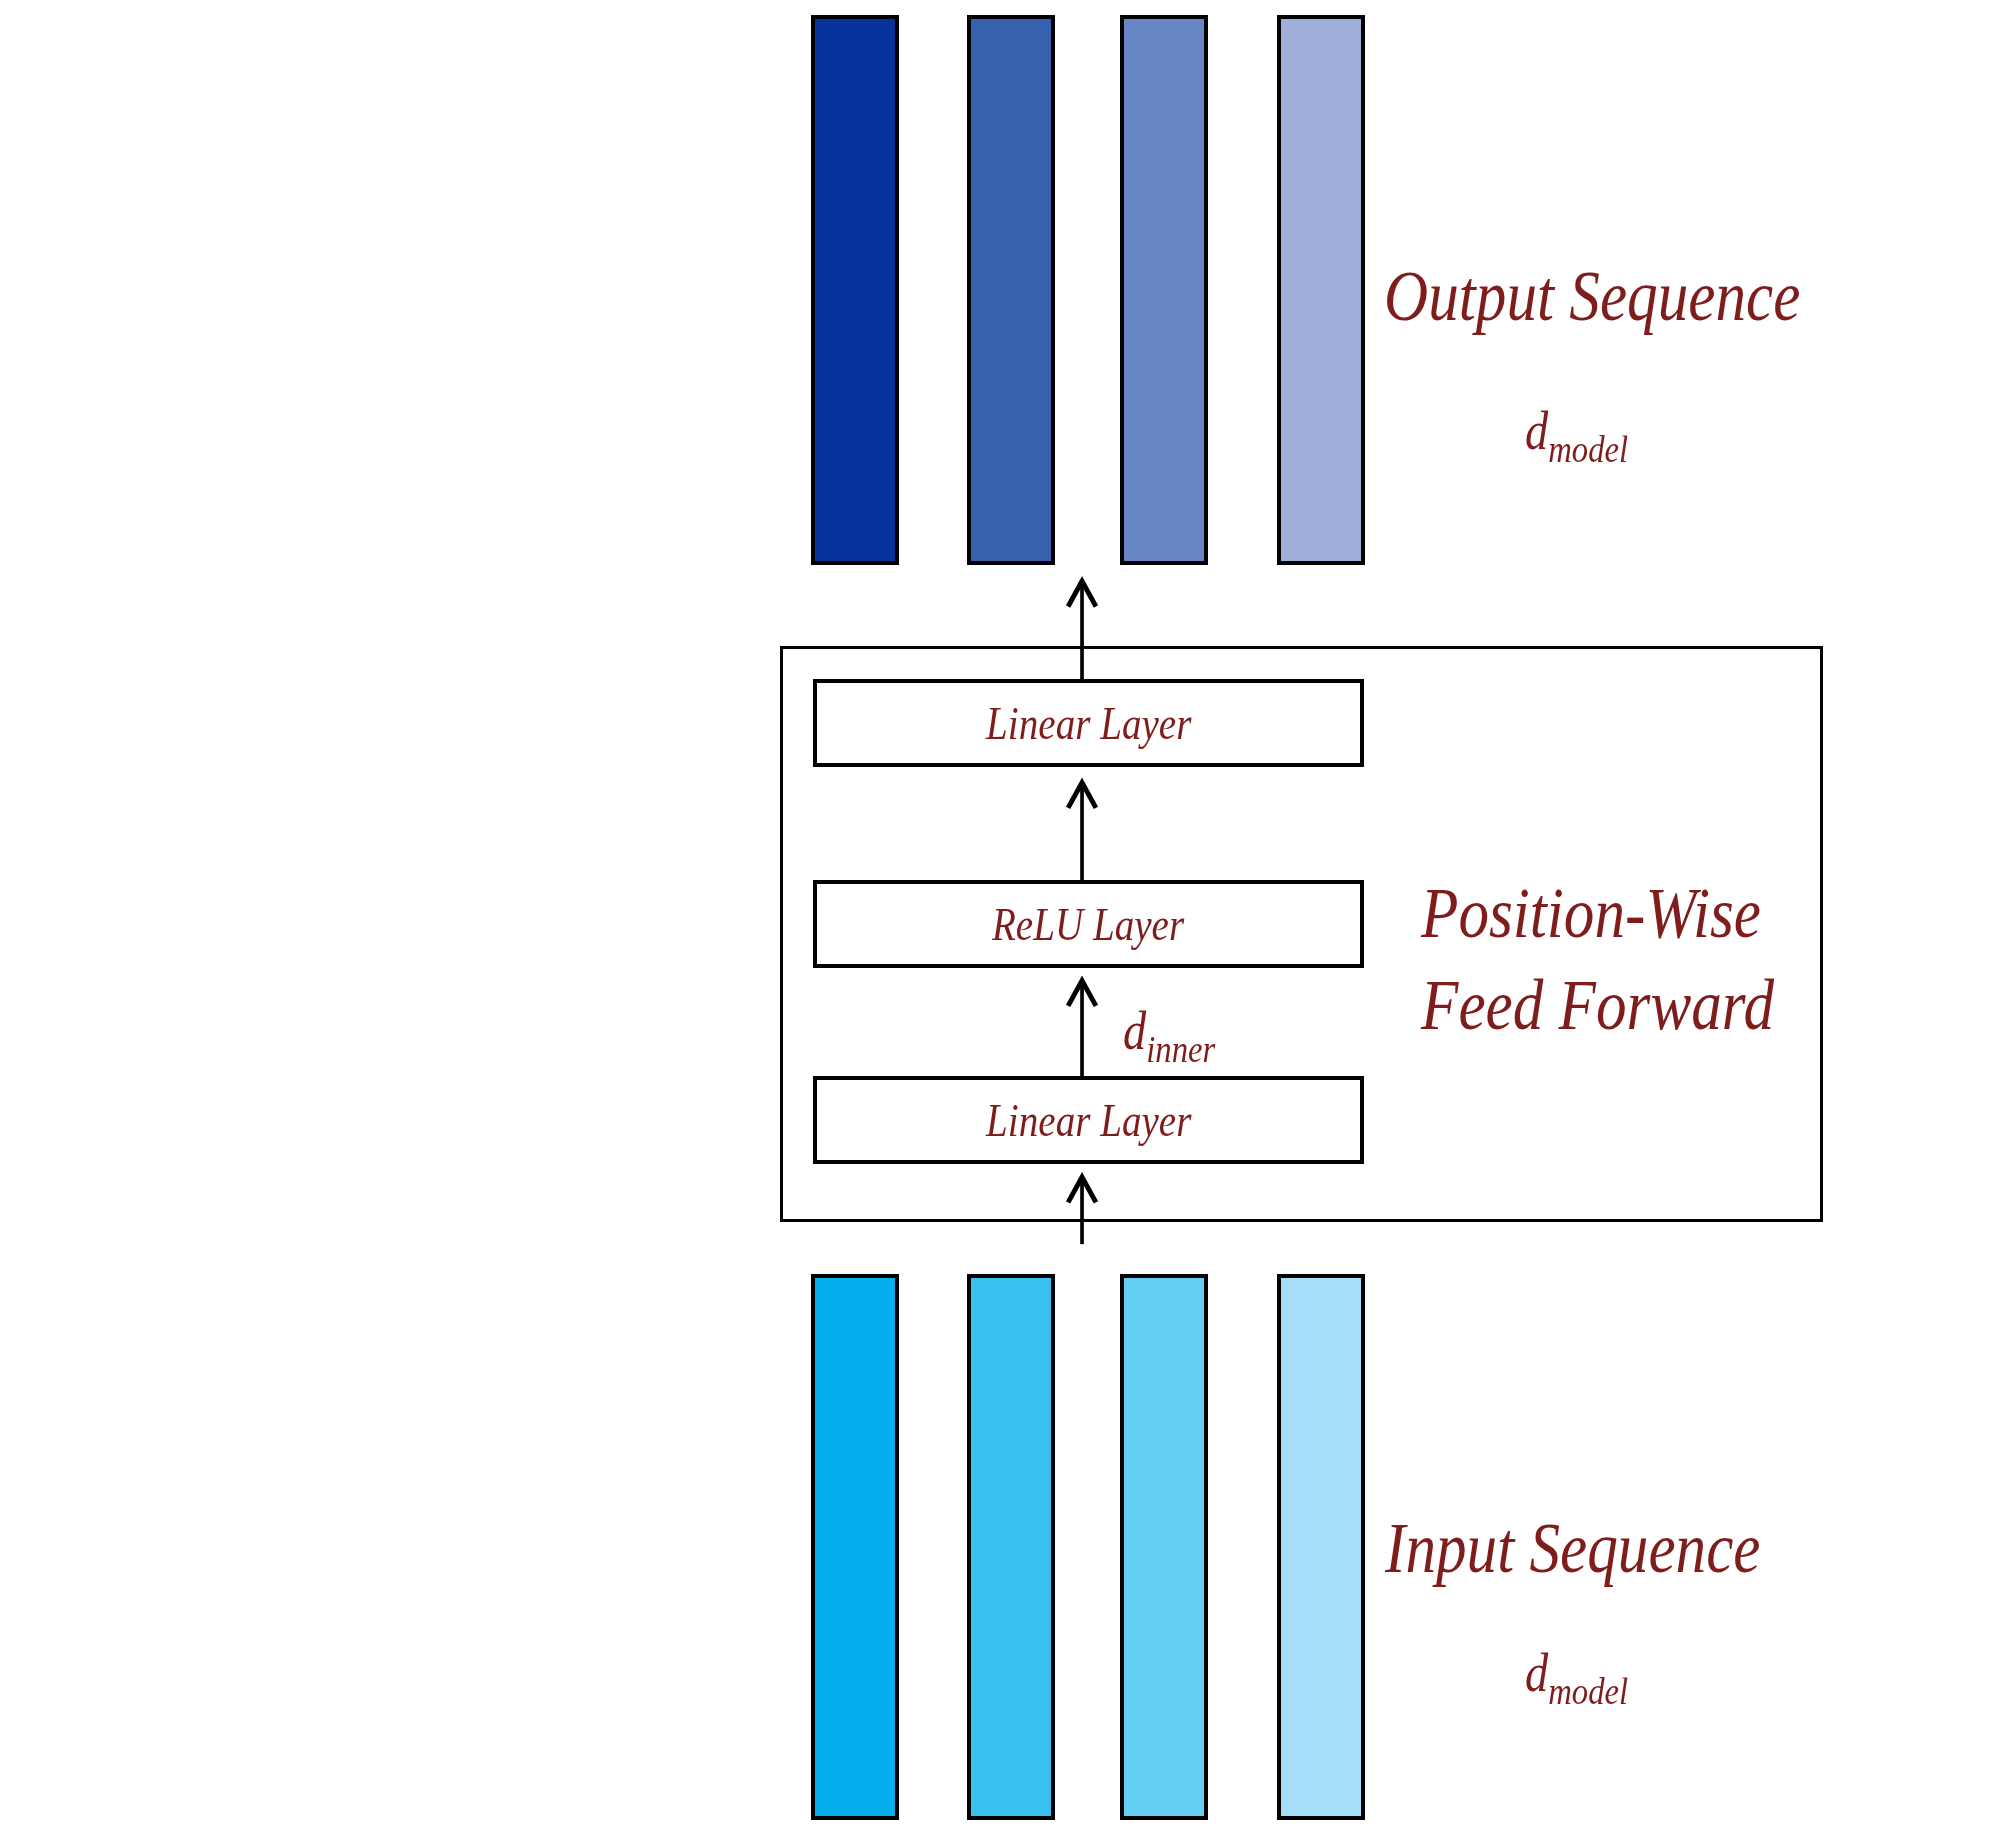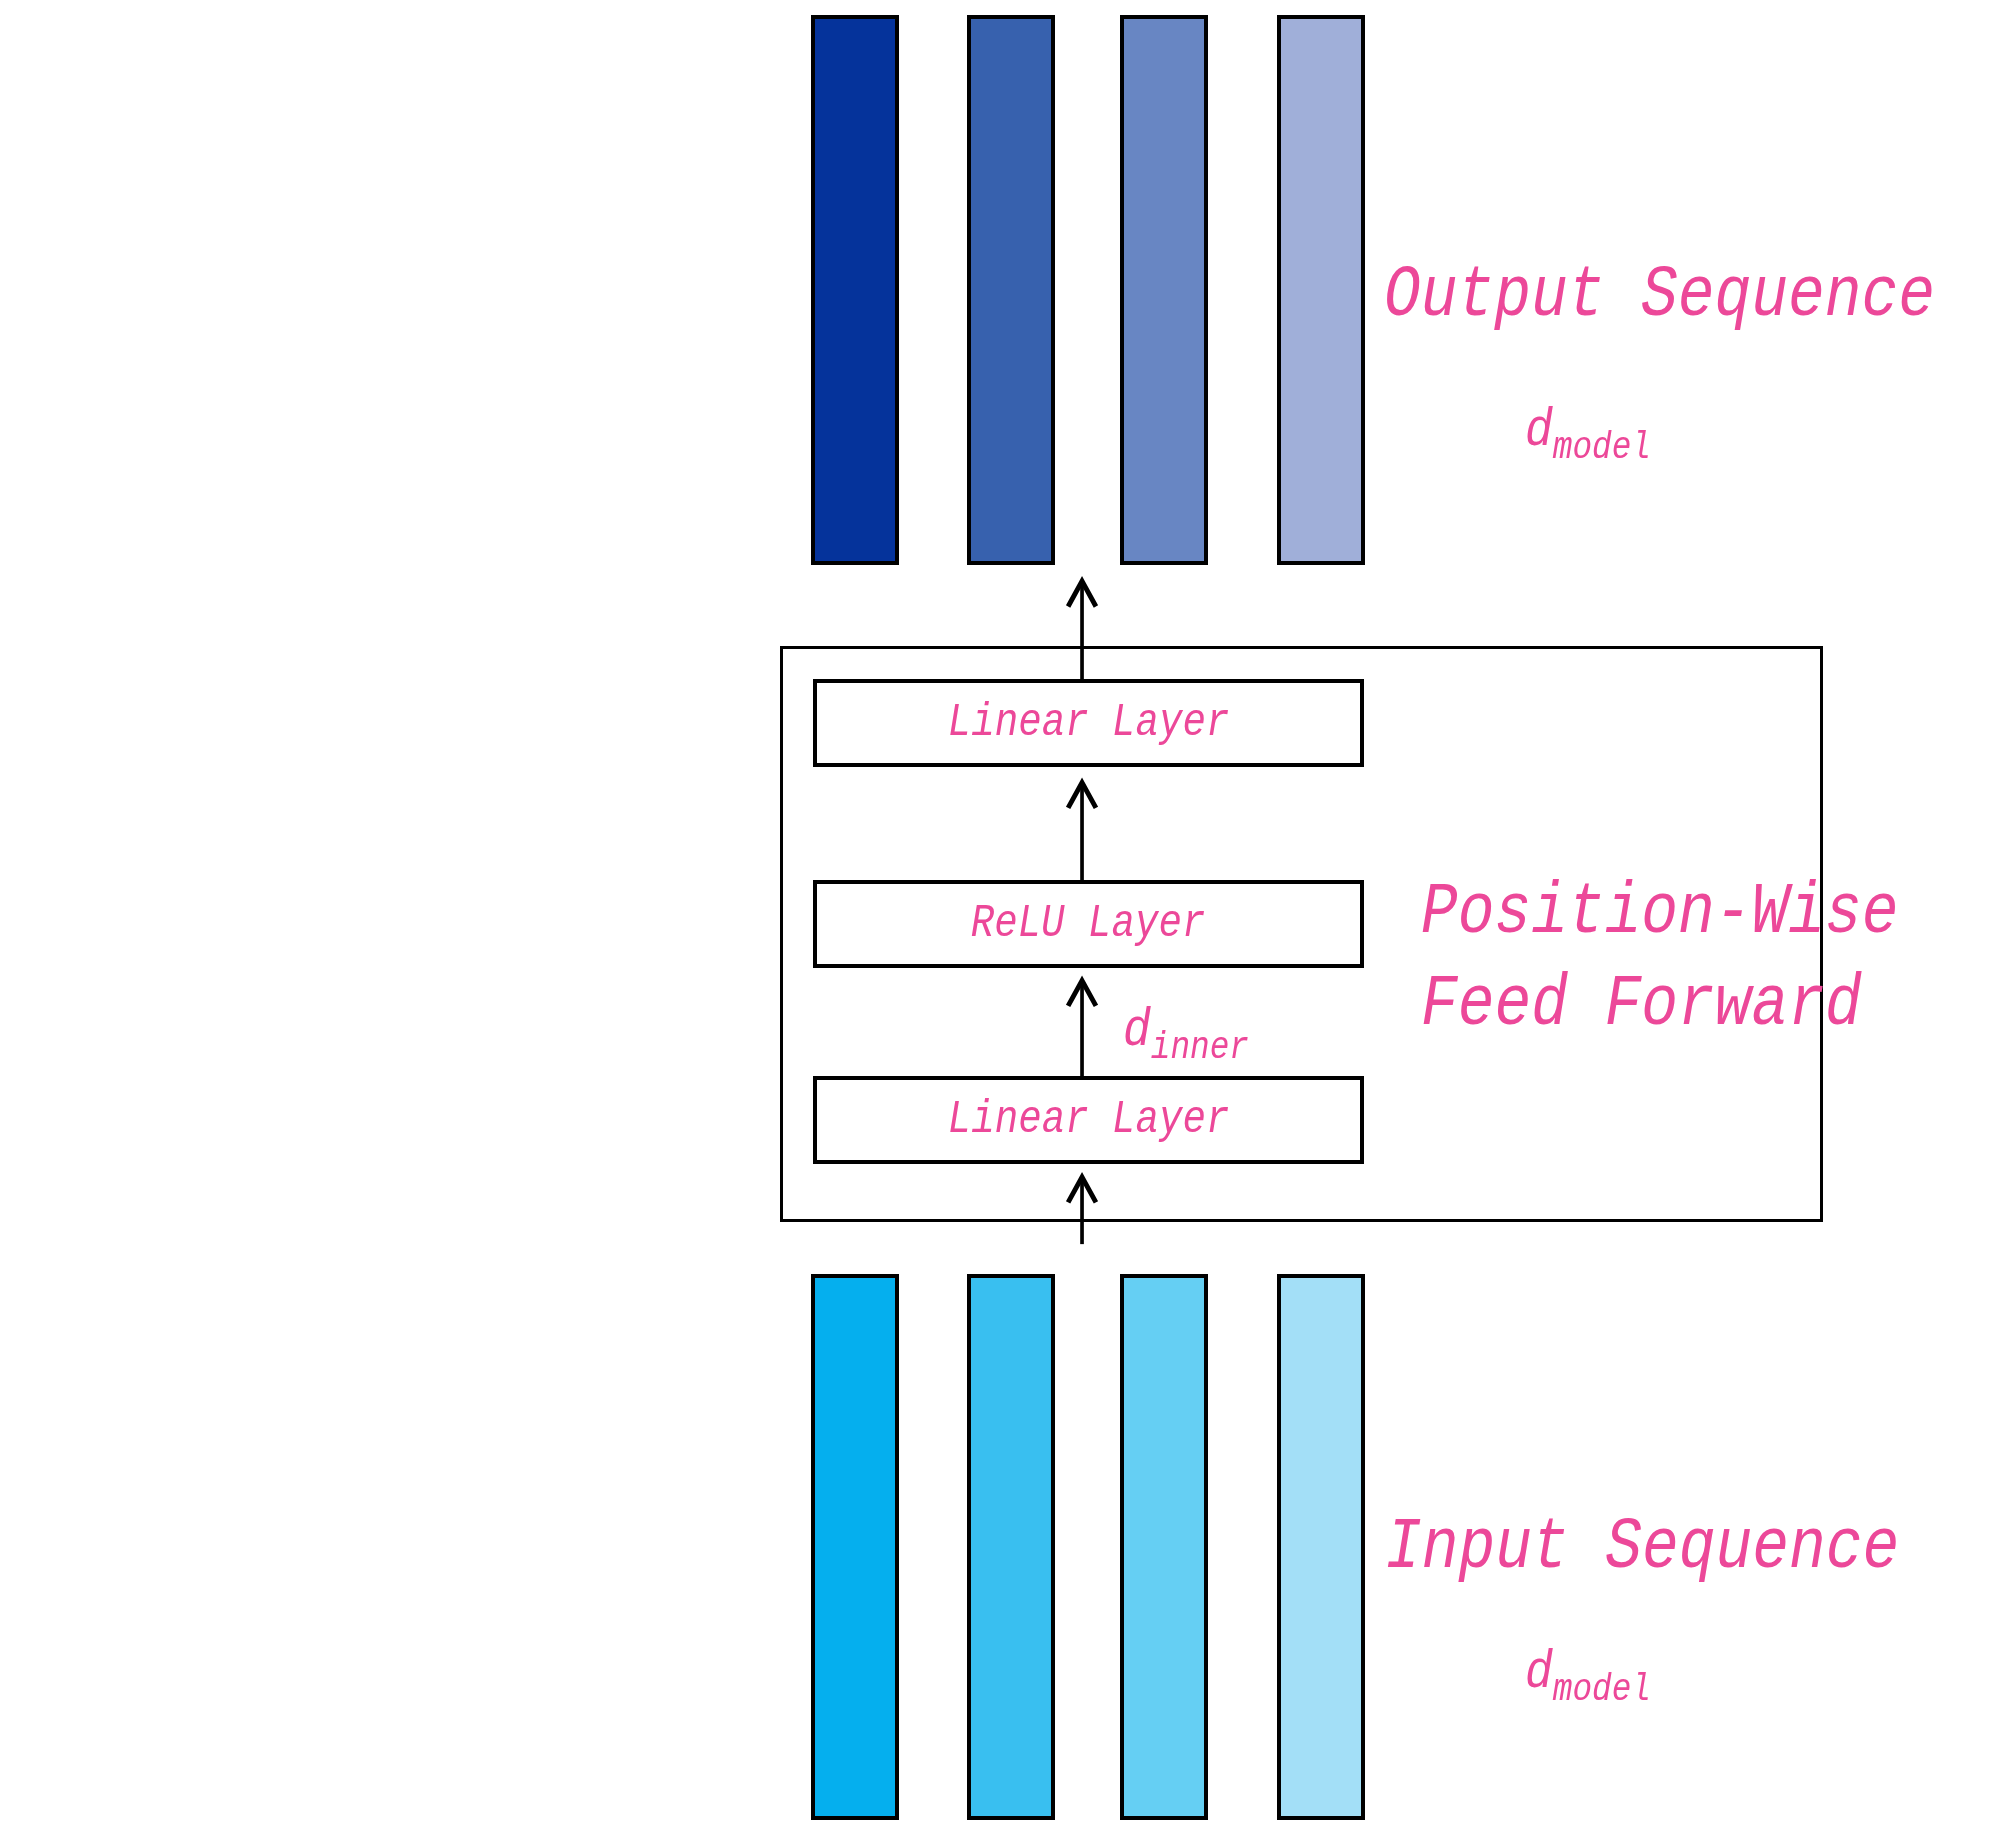--- a/index.html
+++ b/index.html
@@ -1,18 +1,18 @@
 <!DOCTYPE html>
 <html style="font-size:13px"><head>
 <meta charset="utf-8">
 <style>
   html,body{margin:0;padding:0;background:#ffffff;}
   .canvas{
     position:relative;width:2011px;height:1831px;background:#ffffff;
-    font-family:Liberation Mono, monospace;color:#ec4899;overflow:hidden;
+    font-family:Liberation Serif, serif;color:#7f1d1d;overflow:hidden;
   }
   
   .bar{position:absolute;width:88px;border:4.1px solid #000;box-sizing:border-box;}
   .bars-top .bar{top:14.7px;height:550px;}
   .bars-bottom .bar{top:1274px;height:546px;}
   .bx1{left:811px;} .bx2{left:967px;} .bx3{left:1120px;} .bx4{left:1277px;}
   
   .outer-box{
     position:absolute;left:780px;top:646px;width:1043px;height:576px;
     border:3.3px solid #000;box-sizing:border-box;background:transparent;

